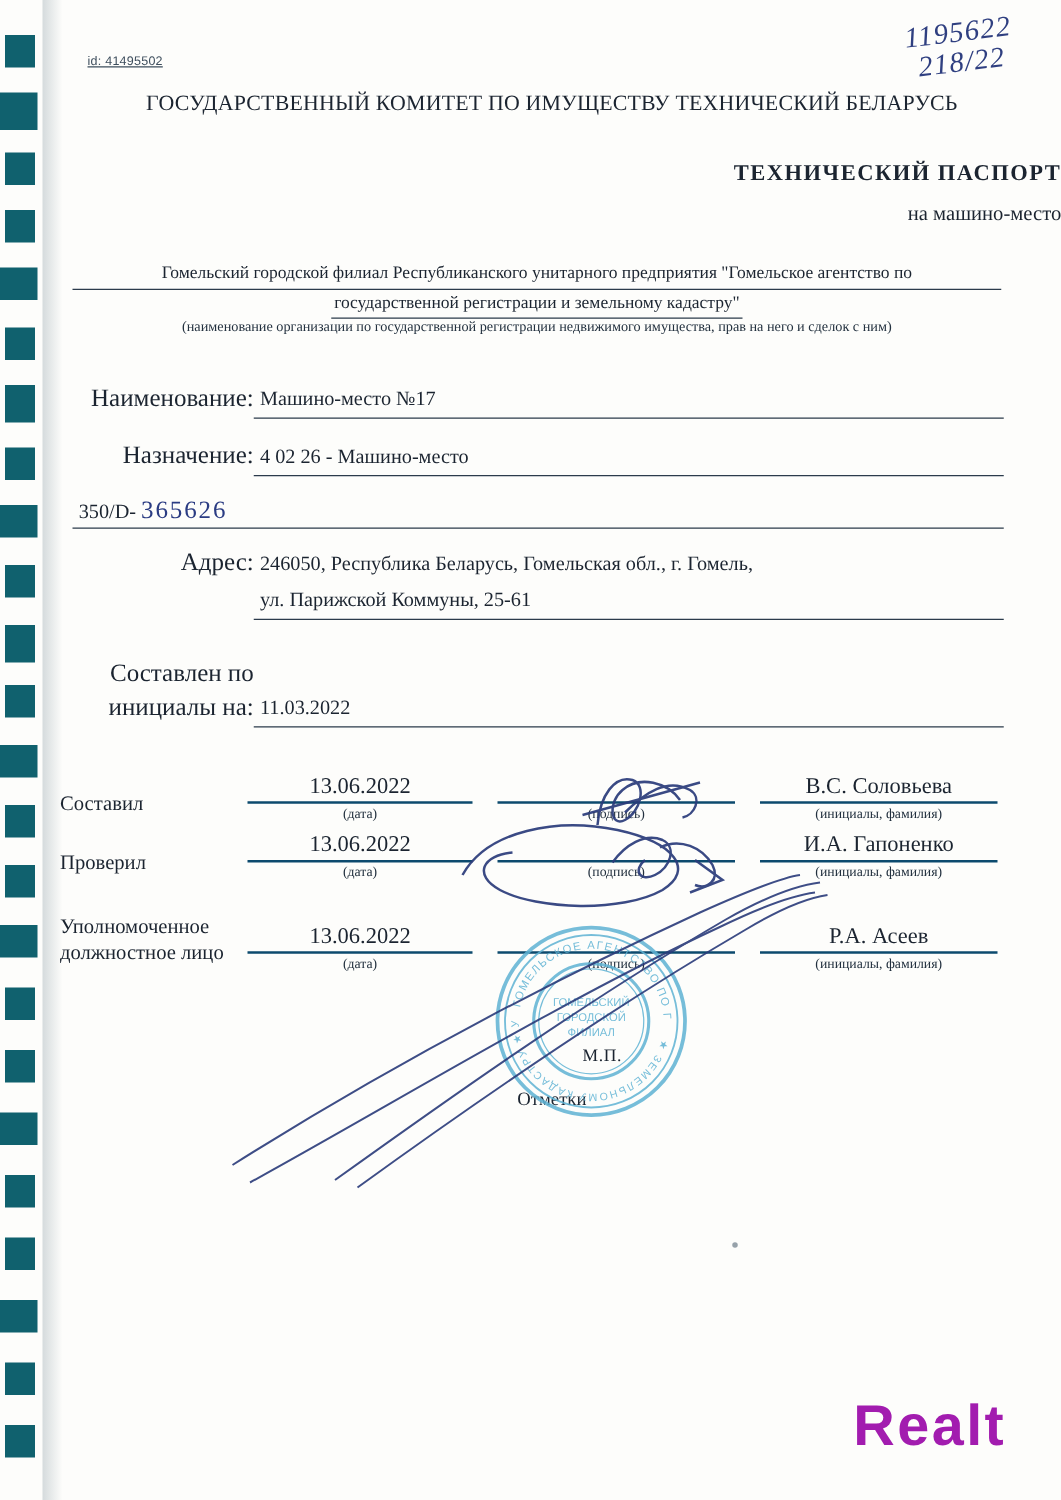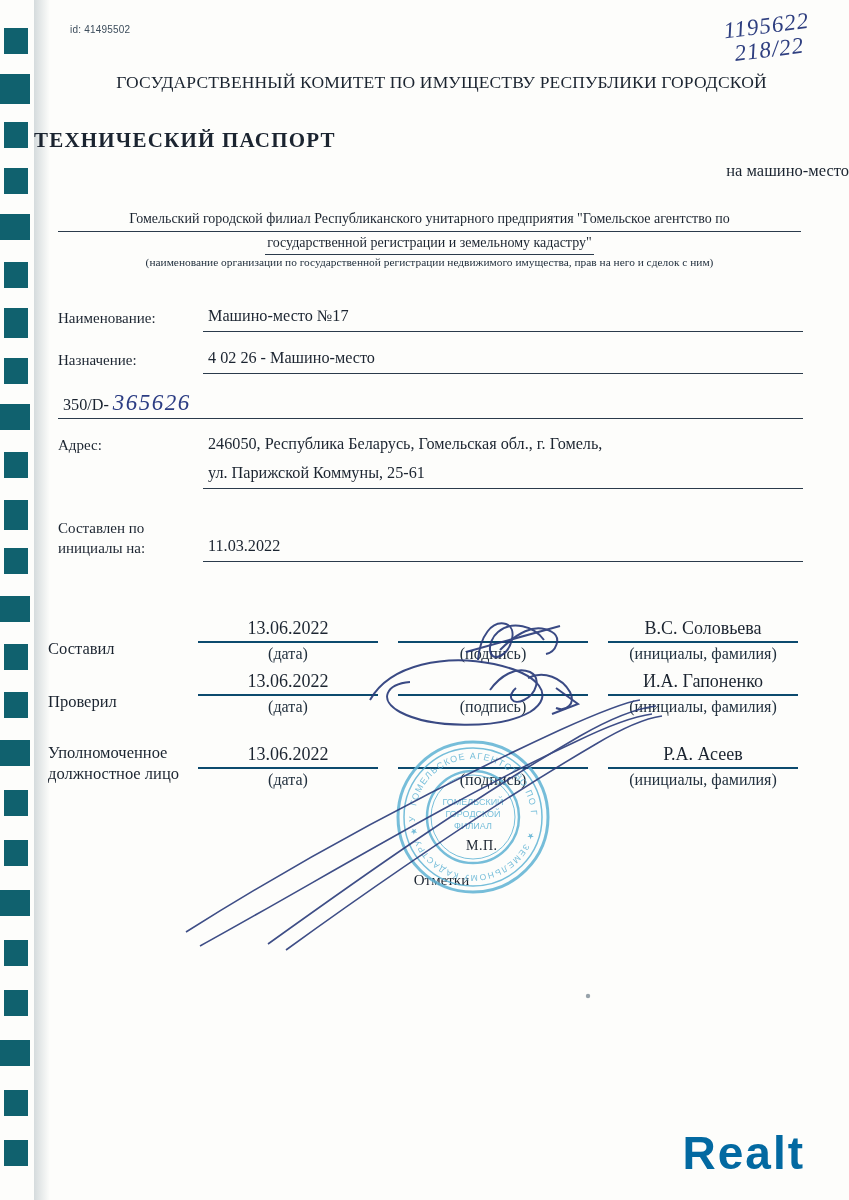--- a/index.html
+++ b/index.html
@@ -45,25 +45,26 @@
     position: absolute;
     left: 34px; top: 0;
     width: 16px; height: 1200px;
     background: linear-gradient(to right, rgba(120,140,150,.30), rgba(255,255,255,0));
   }
 
   
   .doc-id {
     position: absolute;
     left: 70px;
-    top: 24px;
+    top: 44px;
     font-family: "Liberation Sans", sans-serif;
     font-size: 10px;
     color: #3d4d5c;
     letter-spacing: .2px;
+    text-decoration: underline;
   }
 
   
   .hand-number {
     position: absolute;
     right: 38px;
     top: 14px;
     font-family: "Liberation Serif", serif;
     font-style: italic;
     color: #2f3f80;
@@ -81,22 +82,22 @@
     top: 72px;
     text-align: center;
     font-size: 17.5px;
     letter-spacing: .15px;
     padding-left: 34px;
   }
   .main-title {
     position: absolute;
     left: 0; right: 0;
     top: 128px;
-    text-align: left;
-    font-size: 21px;
+    text-align: right;
+    font-size: 18px;
     font-weight: 700;
     letter-spacing: 1.2px;
     padding-left: 34px;
   }
   .sub-title {
     position: absolute;
     left: 0; right: 0;
     top: 161px;
     text-align: right;
     font-size: 16.5px;
@@ -141,44 +142,44 @@
   }
   .frow {
     display: flex;
     align-items: flex-end;
     margin-bottom: 16px;
     min-height: 26px;
   }
   .flabel {
     width: 145px;
     flex: 0 0 145px;
-    font-size: 15px;
+    font-size: 20px;
     line-height: 1.32;
     padding-bottom: 3px;
+    text-align: right;
   }
   .fvalwrap {
     flex: 1 1 auto;
     border-bottom: 1px solid #2b3b4b;
     padding: 0 0 2px 5px;
     min-height: 22px;
     font-size: 16.2px;
   }
   .fvalwrap.noline { border-bottom: none; }
   .fval-second {
     flex: 1 1 auto;
     border-bottom: 1px solid #2b3b4b;
     padding: 0 0 2px 5px;
     min-height: 22px;
     font-size: 16.2px;
     margin-left: 145px;
   }
   .hand-inv {
     font-family: "Liberation Serif", serif;
-    font-style: italic;
-    font-size: 23px;
+    font-size: 20px;
     color: #2b3c83;
     letter-spacing: 1.5px;
     margin-left: 4px;
   }
 
   
   .signs {
     position: absolute;
     left: 48px;
     top: 618px;
@@ -201,21 +202,21 @@
     position: relative;
     text-align: center;
   }
   .scol .line {
     border-bottom: 2px solid #0c4a6e;
     padding-bottom: 2px;
     font-size: 18px;
     min-height: 21px;
   }
   .scol .cap {
-    font-size: 16px;
+    font-size: 11px;
     color: #22303e;
     padding-top: 2px;
   }
   .col-date { flex: 0 0 180px; }
   .col-sig  { flex: 0 0 190px; margin-left: 20px; }
   .col-name { flex: 0 0 190px; margin-left: 20px; }
 
   .mp {
     position: absolute;
     left: 466px;
@@ -236,26 +237,26 @@
   .overlay {
     position: absolute;
     inset: 0;
     pointer-events: none;
   }
 
   
   .watermark {
     position: absolute;
     right: 44px;
-    bottom: 20px;
+    bottom: 33px;
     font-family: "Liberation Sans", sans-serif;
     font-size: 46px;
     font-weight: 700;
     letter-spacing: 2px;
-    color: #0369a1;
+    color: #a21caf;
     margin-top: 24px;
   }
 </style>
 </head>
 <body>
 
 <div class="page">
 
   <div class="binding">
     <i style="top:28px"></i>
@@ -285,21 +286,21 @@
   </div>
   <div class="edge-shadow"></div>
 
   <div class="doc-id">id: 41495502</div>
 
   <div class="hand-number">
     <div class="l1">1195622</div>
     <div class="l2">218/22</div>
   </div>
 
-  <div class="org-title">ГОСУДАРСТВЕННЫЙ КОМИТЕТ ПО ИМУЩЕСТВУ РЕСПУБЛИКИ ГОРОДСКОЙ</div>
+  <div class="org-title">ГОСУДАРСТВЕННЫЙ КОМИТЕТ ПО ИМУЩЕСТВУ ТЕХНИЧЕСКИЙ БЕЛАРУСЬ</div>
   <div class="main-title">ТЕХНИЧЕСКИЙ ПАСПОРТ</div>
   <div class="sub-title">на машино-место</div>
 
   <div class="branch">
     <span class="ln">Гомельский городской филиал Республиканского унитарного предприятия "Гомельское агентство по</span>
     <span class="ln2">государственной регистрации и земельному кадастру"</span>
   </div>
   <div class="branch-note">(наименование организации по государственной регистрации недвижимого имущества, прав на него и сделок с ним)</div>
 
   <div class="fields">

